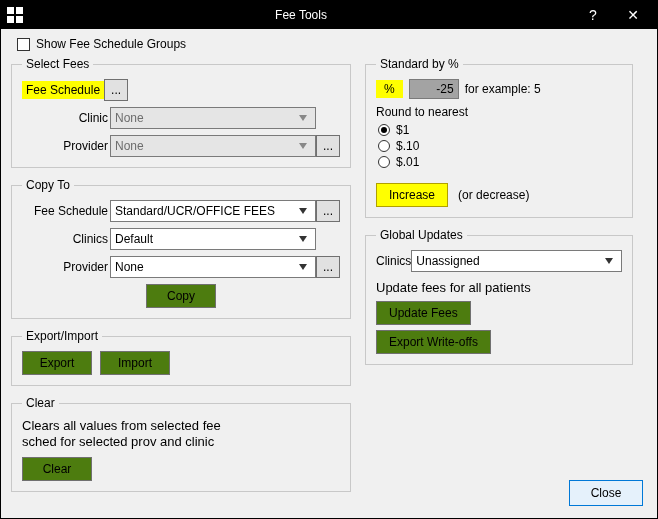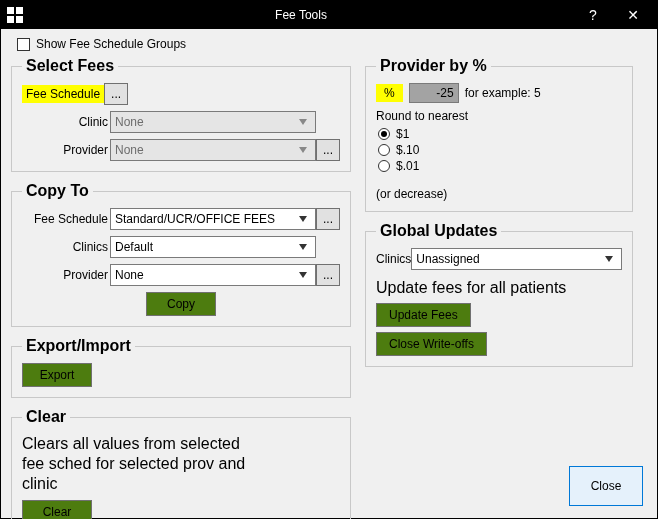--- a/index.html
+++ b/index.html
@@ -62,23 +62,22 @@
   }
   fieldset.group {
     border:1px solid #c8c8c8;
     border-radius:0;
     margin:0 0 10px 0;
     padding: 8px 10px 10px 10px;
     position:relative;
   }
   fieldset.group > legend {
     padding: 0 4px;
-    font-size:16px;
+    font-size:12px;
     color:#000;
-    font-weight:bold;
   }
   .cols { display:flex; gap:14px; }
   .col-left { width: 340px; }
   .col-right { flex:1; }
   .frow {
     display:flex;
     align-items:center;
     margin-bottom:6px;
   }
   .frow .lbl {
@@ -136,27 +135,27 @@
   }
   .txtin.hl { background:#a3a3a3; }
   .radiogrp { margin: 4px 0 0 2px;}
   .radio { display:flex; align-items:center; gap:6px; margin-bottom:2px;}
   .rcircle {
     width:12px; height:12px; border:1px solid #333; border-radius:50%; background:#fff; position:relative;
   }
   .rcircle.sel::after {
     content:""; position:absolute; width:6px; height:6px; background:#000; border-radius:50%; top:2px; left:2px;
   }
-  .note { font-size:16px; color:#000; line-height:1.25; }
+  .note { font-size:13px; color:#000; line-height:1.25; }
   .close-row {
     position:absolute;
     right:14px;
     bottom:12px;
   }
-  .btn.close { min-width:74px; height:40px; border:1px solid #0078d7; background:#e5f1fb;}
+  .btn.close { min-width:74px; height:26px; border:1px solid #0078d7; background:#e5f1fb;}
 </style>
 </head>
 <body>
 
 <div class="window">
   <div class="titlebar">
     <span class="ticon"></span>
     <span class="title">Fee Tools</span>
     <div class="winbtn help">?</div>
     <div class="winbtn">✕</div>
@@ -264,39 +263,42 @@
               </div>
           </div>
         </fieldset>
 
         <fieldset class="group">
           <legend>Export/Import</legend>
           <div style="display:flex; gap:8px;">
             <div class="btn">
                 <span>Export</span>
               </div>
+            <div class="btn">
+                <span>Import</span>
+              </div>
           </div>
         </fieldset>
 
         <fieldset class="group" style="margin-bottom:0">
           <legend>Clear</legend>
           <div class="note" style="max-width:230px">Clears all values from selected fee sched for selected prov and clinic</div>
           <div style="margin-top:6px;">
             <div class="btn">
                 <span>Clear</span>
               </div>
           </div>
         </fieldset>
 
       </div>
 
       <div class="col-right">
 
         <fieldset class="group">
-          <legend>Provider by %</legend>
+          <legend>Standard by %</legend>
 
           <div class="frow" style="gap:6px;">
             <span style="background:#ffff00; padding:2px 8px;">%</span>
             <div class="txtin hl" style="width:50px; justify-content:flex-end;">
               <span>-25</span>
             </div>
             <span>for example: 5</span>
           </div>
 
           <div style="margin-top:0;">Round to nearest</div>
@@ -309,20 +311,23 @@
               <span class="rcircle"></span>
               <span>$.10</span>
             </div>
             <div class="radio">
               <span class="rcircle"></span>
               <span>$.01</span>
             </div>
           </div>
 
           <div style="display:flex; align-items:center; gap:10px; margin-top:14px;">
+            <div class="btn hl">
+                <span>Increase</span>
+              </div>
             <span>(or decrease)</span>
           </div>
         </fieldset>
 
         <fieldset class="group" style="margin-bottom:0">
           <legend>Global Updates</legend>
 
           <div class="frow">
             <span>Clinics</span>
             <div class="combo" style="flex:1">
@@ -337,21 +342,21 @@
 
           <div class="note" style="margin-top:8px;">Update fees for all patients</div>
           <div style="margin-top:5px;">
             <div class="btn" style="min-width:90px">
                 <span>Update Fees</span>
               </div>
           </div>
 
           <div style="margin-top:5px;">
             <div class="btn" style="min-width:110px">
-                <span>Close Write-offs</span>
+                <span>Export Write-offs</span>
               </div>
           </div>
         </fieldset>
 
       </div>
     </div>
 
     <div class="close-row">
       <div class="btn close">
           <span>Close</span>

